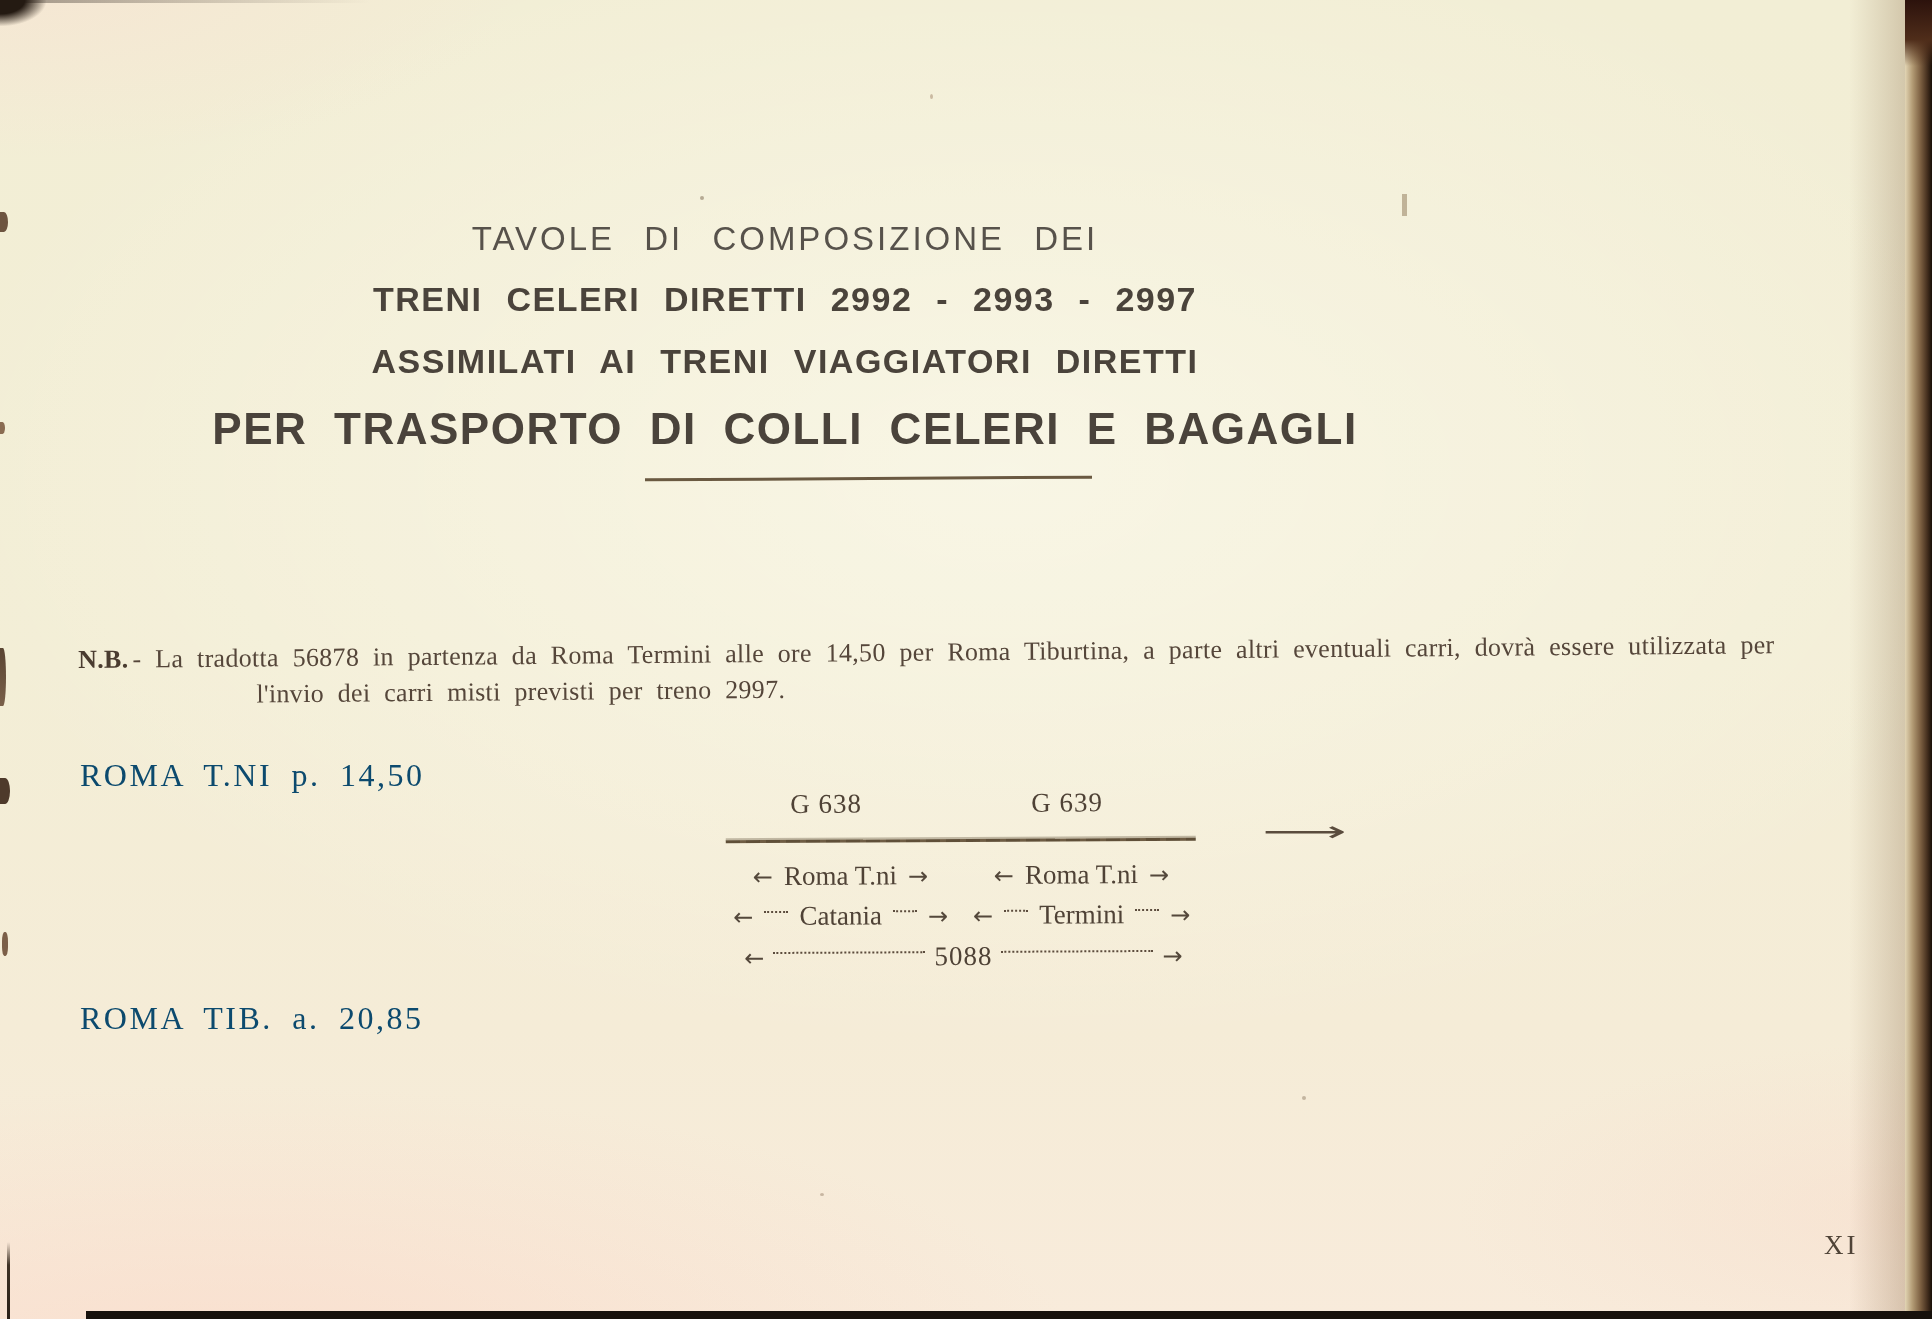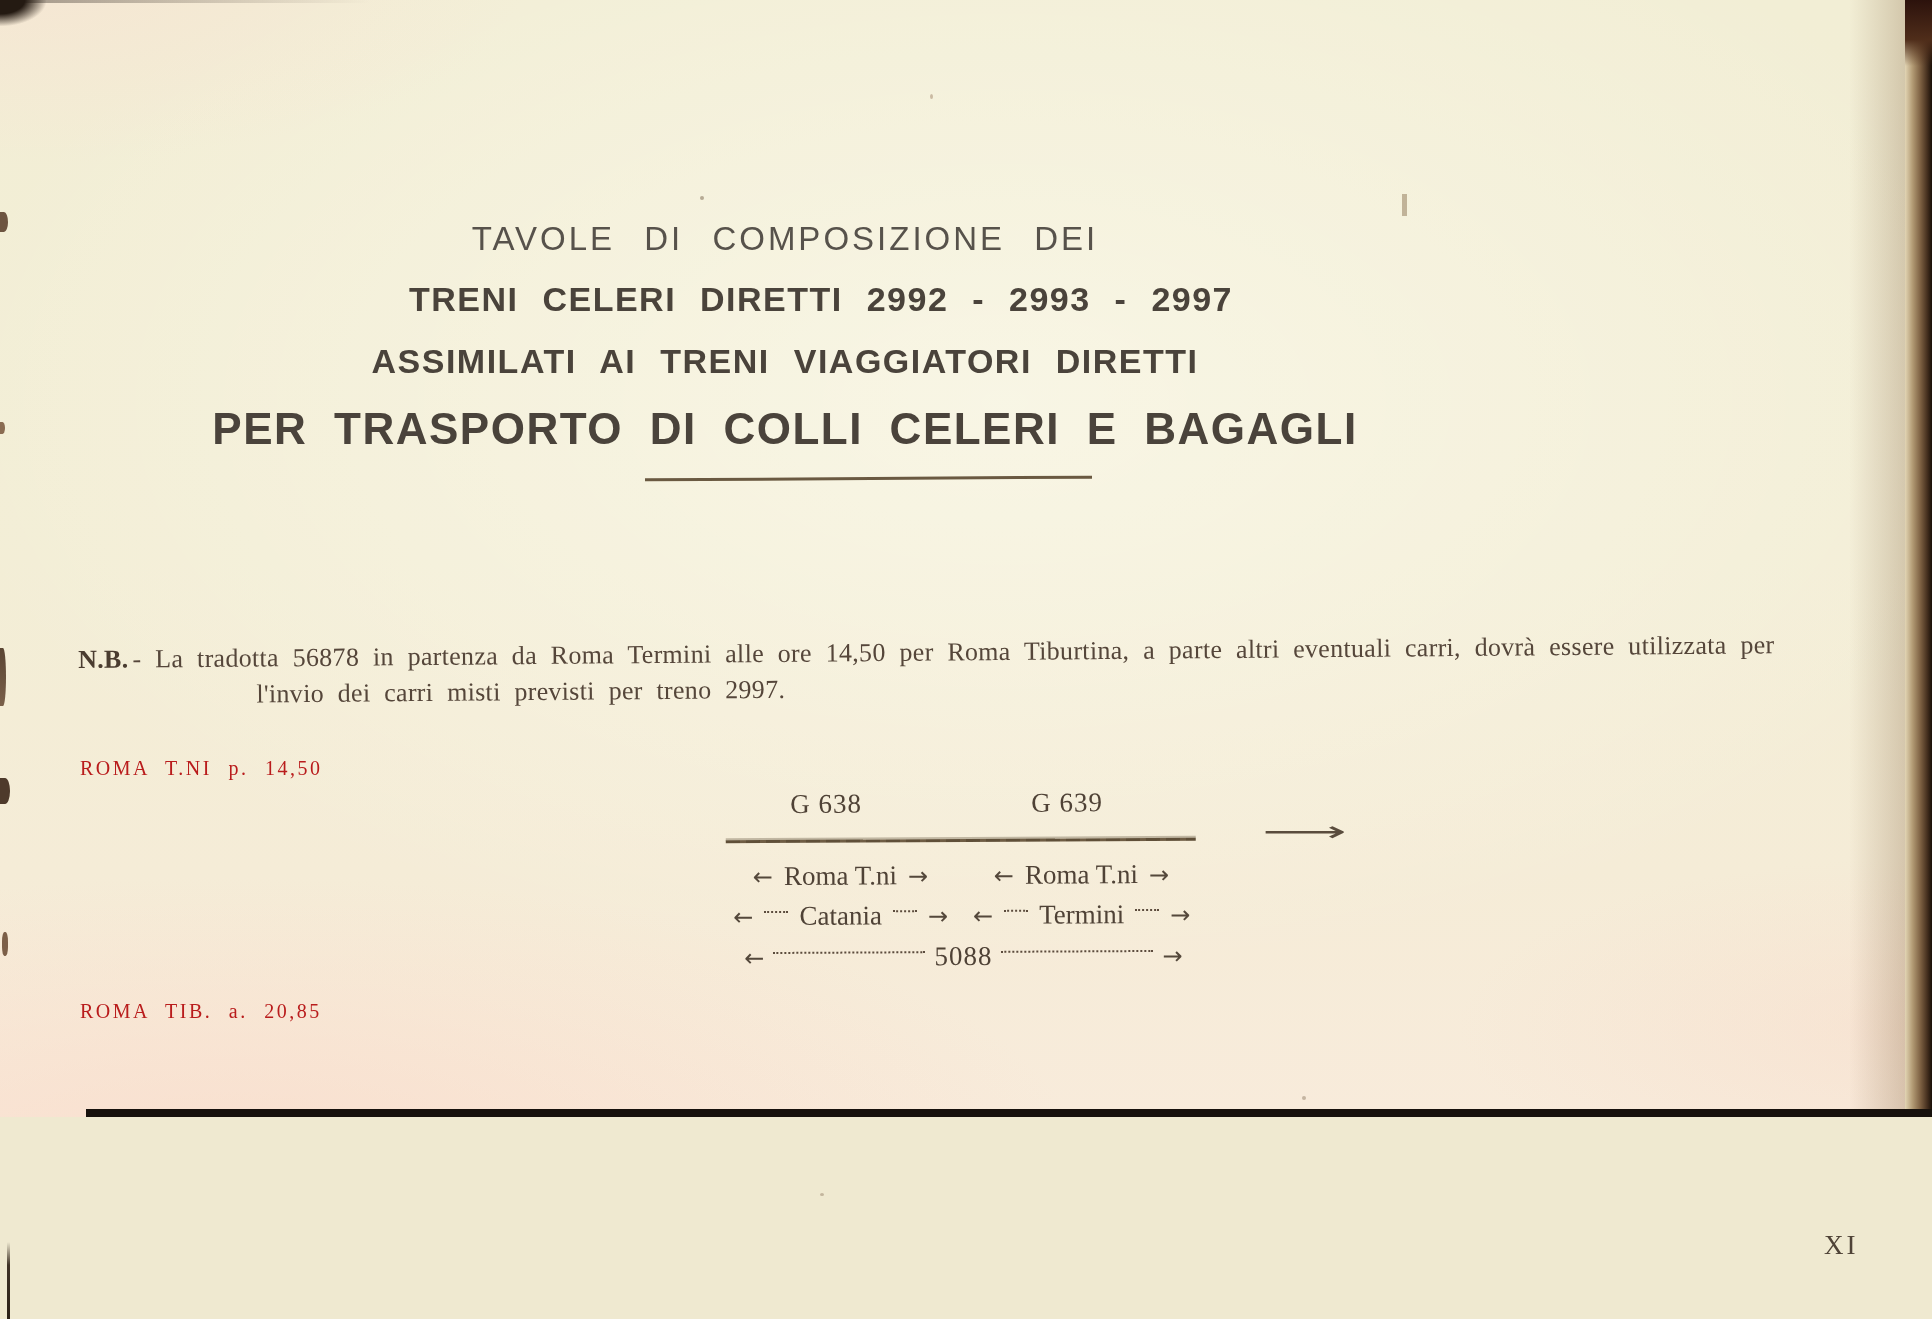--- a/index.html
+++ b/index.html
@@ -1,21 +1,21 @@
 <!DOCTYPE html>
 <html><head>
 <meta charset="utf-8">
 <style>
   html, body { margin:0; padding:0; }
   body {
     width:1932px; height:1319px; overflow:hidden;
     background:#efe9d0;
     font-family:"Liberation Serif", serif;
   }
-  #page { position:relative; width:1932px; height:1117px; }
+  #page { position:relative; width:1932px; height:1319px; }
 
   
   .paper {
     position:absolute; inset:0;
     background:
       radial-gradient(1300px 420px at 12% 103%, rgba(250,214,197,.55), transparent 65%),
       radial-gradient(820px 300px at 1% -2%, rgba(249,222,209,.5), transparent 62%),
       radial-gradient(700px 260px at 99% 92%, rgba(248,216,200,.4), transparent 65%),
       radial-gradient(1500px 800px at 52% 36%, rgba(255,255,247,.45), transparent 72%),
       linear-gradient(180deg, #f2eed5 0%, #f3eed6 50%, #f5ecd7 78%, #f8ebdb 100%);
@@ -47,37 +47,37 @@
   .spk1 { left:700px; top:196px; width:4px; height:4px; border-radius:50%; background:rgba(120,100,75,.5); }
   .spk2 { left:930px; top:94px; width:3px; height:5px; border-radius:50%; background:rgba(150,120,90,.45); }
   .spk3 { left:1302px; top:1096px; width:4px; height:4px; border-radius:50%; background:rgba(120,100,75,.4); }
   .spk4 { left:820px; top:1193px; width:4px; height:3px; border-radius:50%; background:rgba(130,105,80,.4); }
 
   
   .titles { position:absolute; top:220px; left:0; width:1570px; height:235px; text-align:center;
     font-family:"Liberation Sans", sans-serif; }
   .titles > div { position:absolute; left:0; width:100%; white-space:nowrap; }
   .t1 { top:0;    font-size:33px; font-weight:400; letter-spacing:3px;  word-spacing:17px; color:#57524b; }
-  .t2 { top:60px; font-size:34px; font-weight:700; letter-spacing:1.5px; word-spacing:13px; color:#4a433b;margin-left:36px; }
+  .t2 { top:60px; font-size:34px; font-weight:700; letter-spacing:1.5px; word-spacing:13px; color:#4a433b; }
   .t3 { top:122px;font-size:34px; font-weight:700; letter-spacing:1.5px; word-spacing:13px; color:#4a433b; }
   .t4 { top:184px;font-size:44px; font-weight:700; letter-spacing:1.5px; word-spacing:13px; color:#4a433b; }
 
   .divider { position:absolute; left:645px; top:477px; width:447px; height:3px; background:#6a5941;
     transform:rotate(-0.35deg); }
 
   
   .note { position:absolute; left:78px; top:645px; width:1800px; color:#55463a;
     font-size:26px; letter-spacing:.3px; word-spacing:7px;
     transform:rotate(-0.5deg); transform-origin:0 0; }
   .note .l1 { white-space:nowrap; }
   .note .nb { font-weight:700; color:#4a3c30; margin-right:4px; }
   .note .l2 { margin-left:178px; margin-top:6px; }
 
   
-  .sched { position:absolute; left:80px; font-size:20px; color:#b91c1c;
+  .sched { position:absolute; left:80px; font-size:32px; color:#0c4a6e;
     letter-spacing:2.5px; word-spacing:9px; white-space:nowrap; }
   .dep { top:757px; }
   .arr { top:1000px; }
 
   
   .diagram { position:absolute; left:720px; top:788px; width:482px; height:200px;
     color:#4f4236; font-size:27px; transform:rotate(-0.3deg); }
   .g-row { position:absolute; top:0; left:-14px; width:482px; display:flex; }
   .g-cell { width:50%; text-align:center; letter-spacing:1px; }
   .rule { position:absolute; top:51px; left:6px; width:470px; height:3px;

